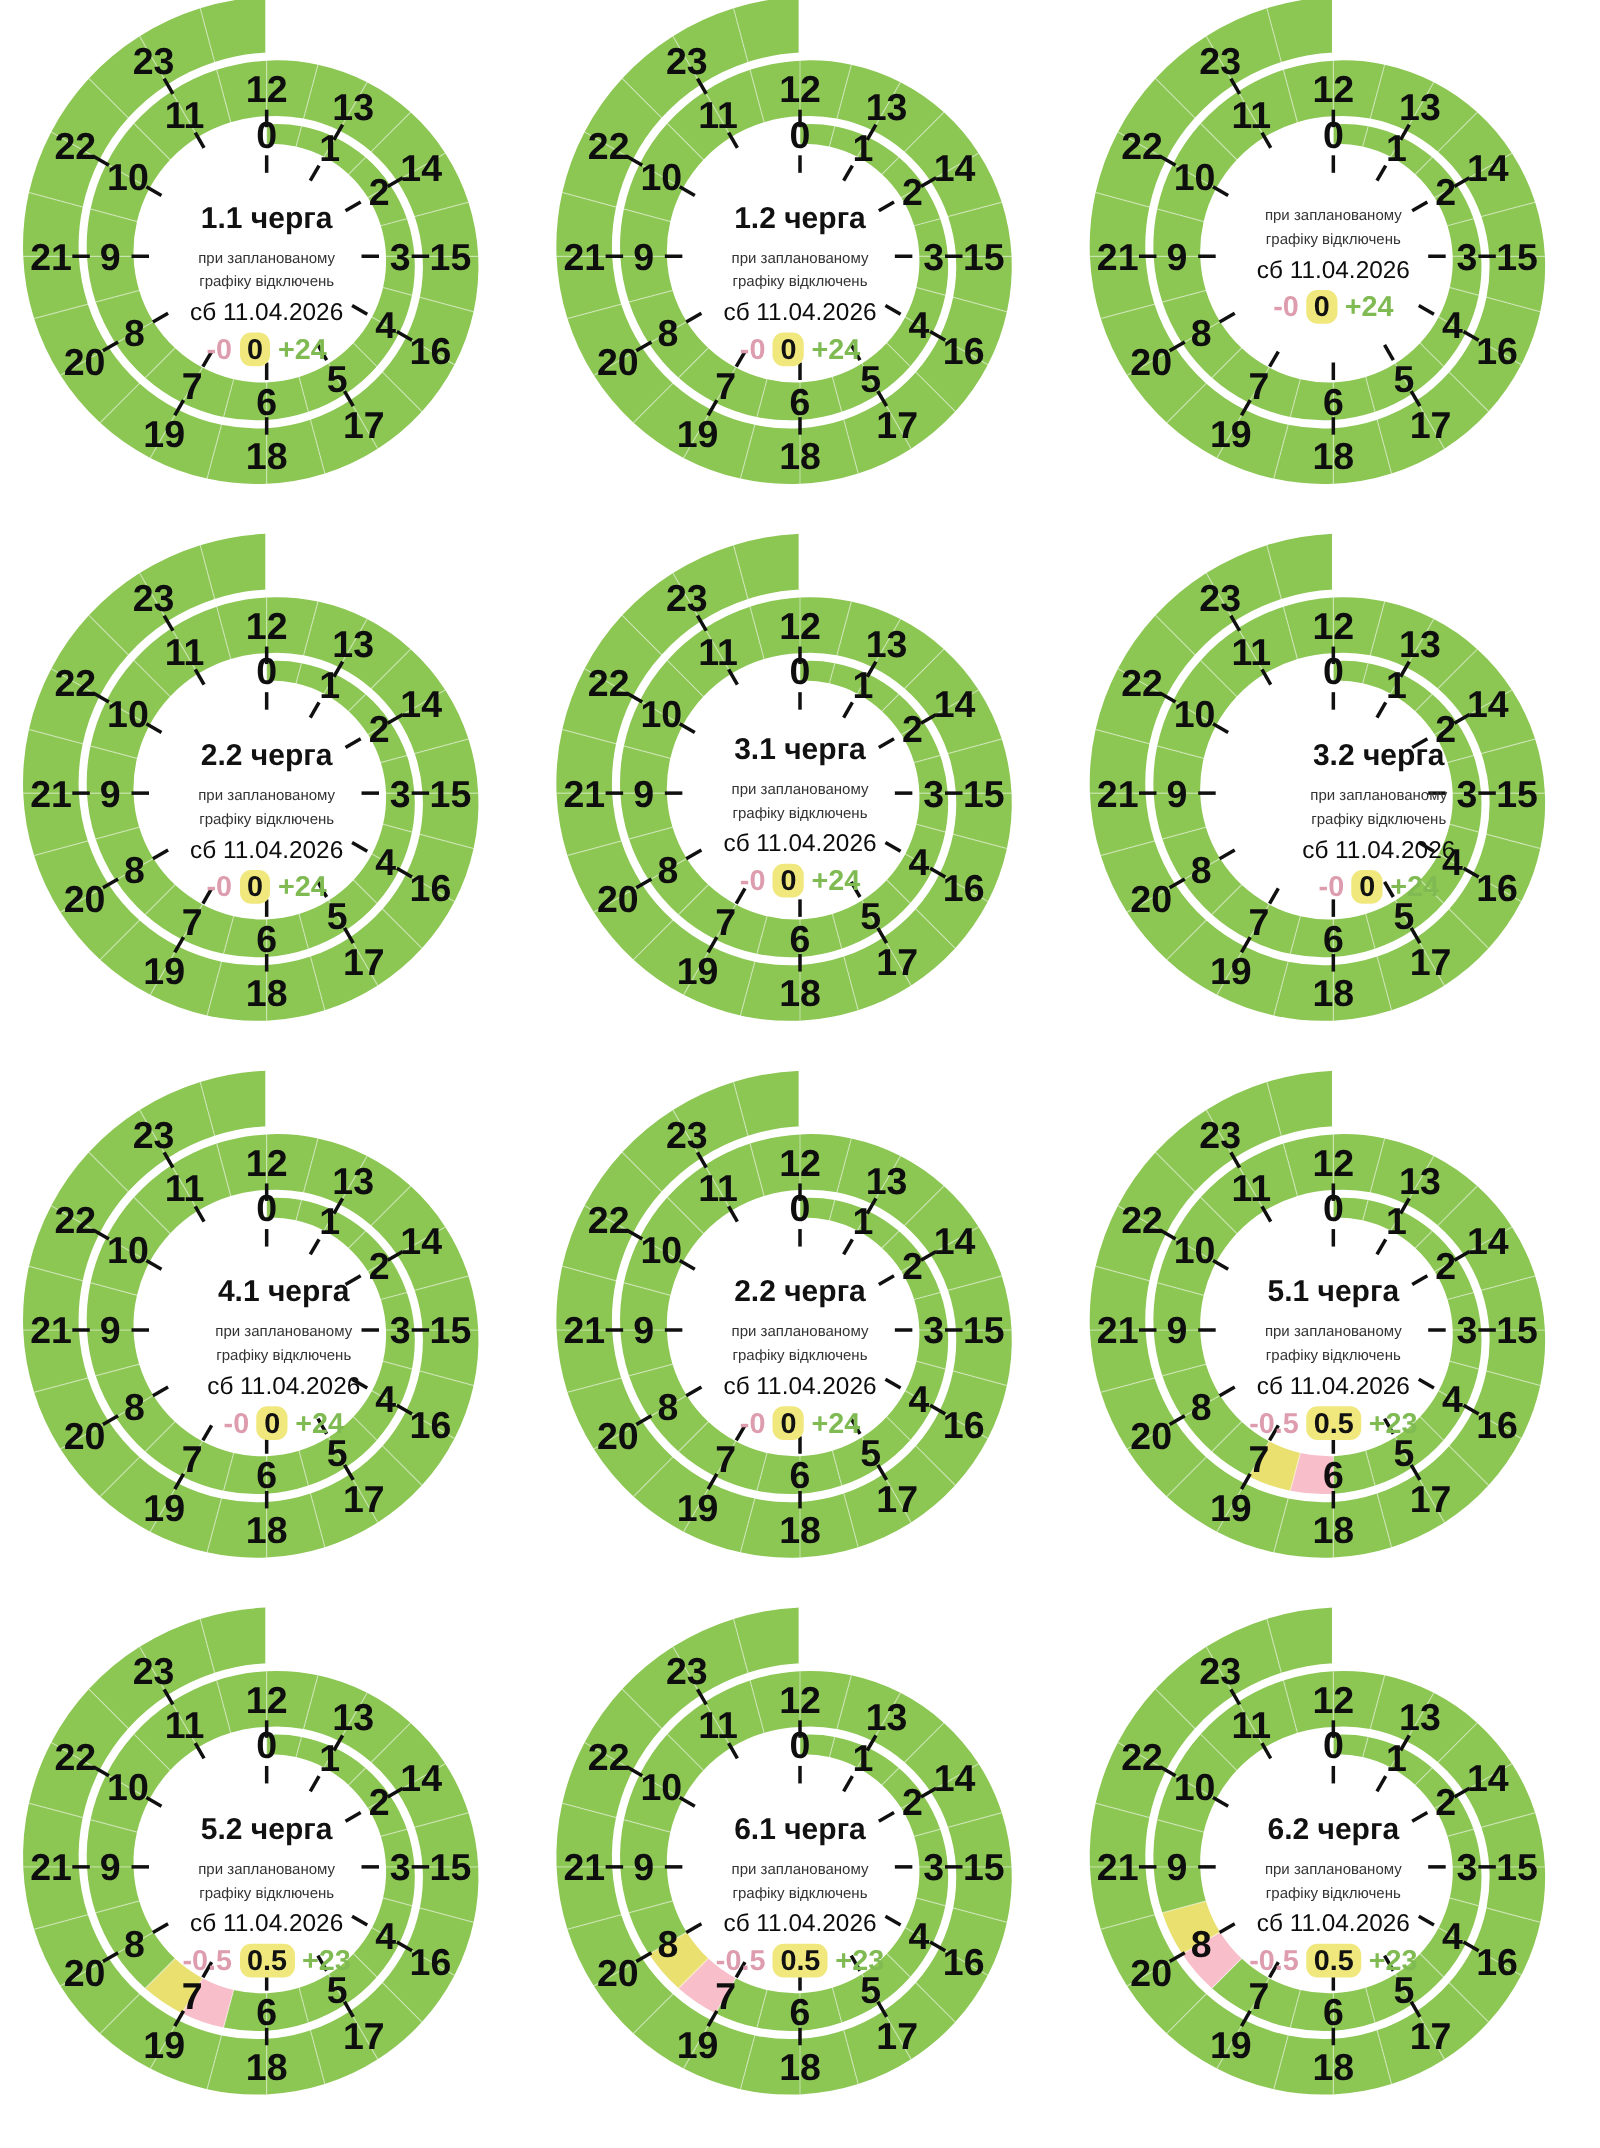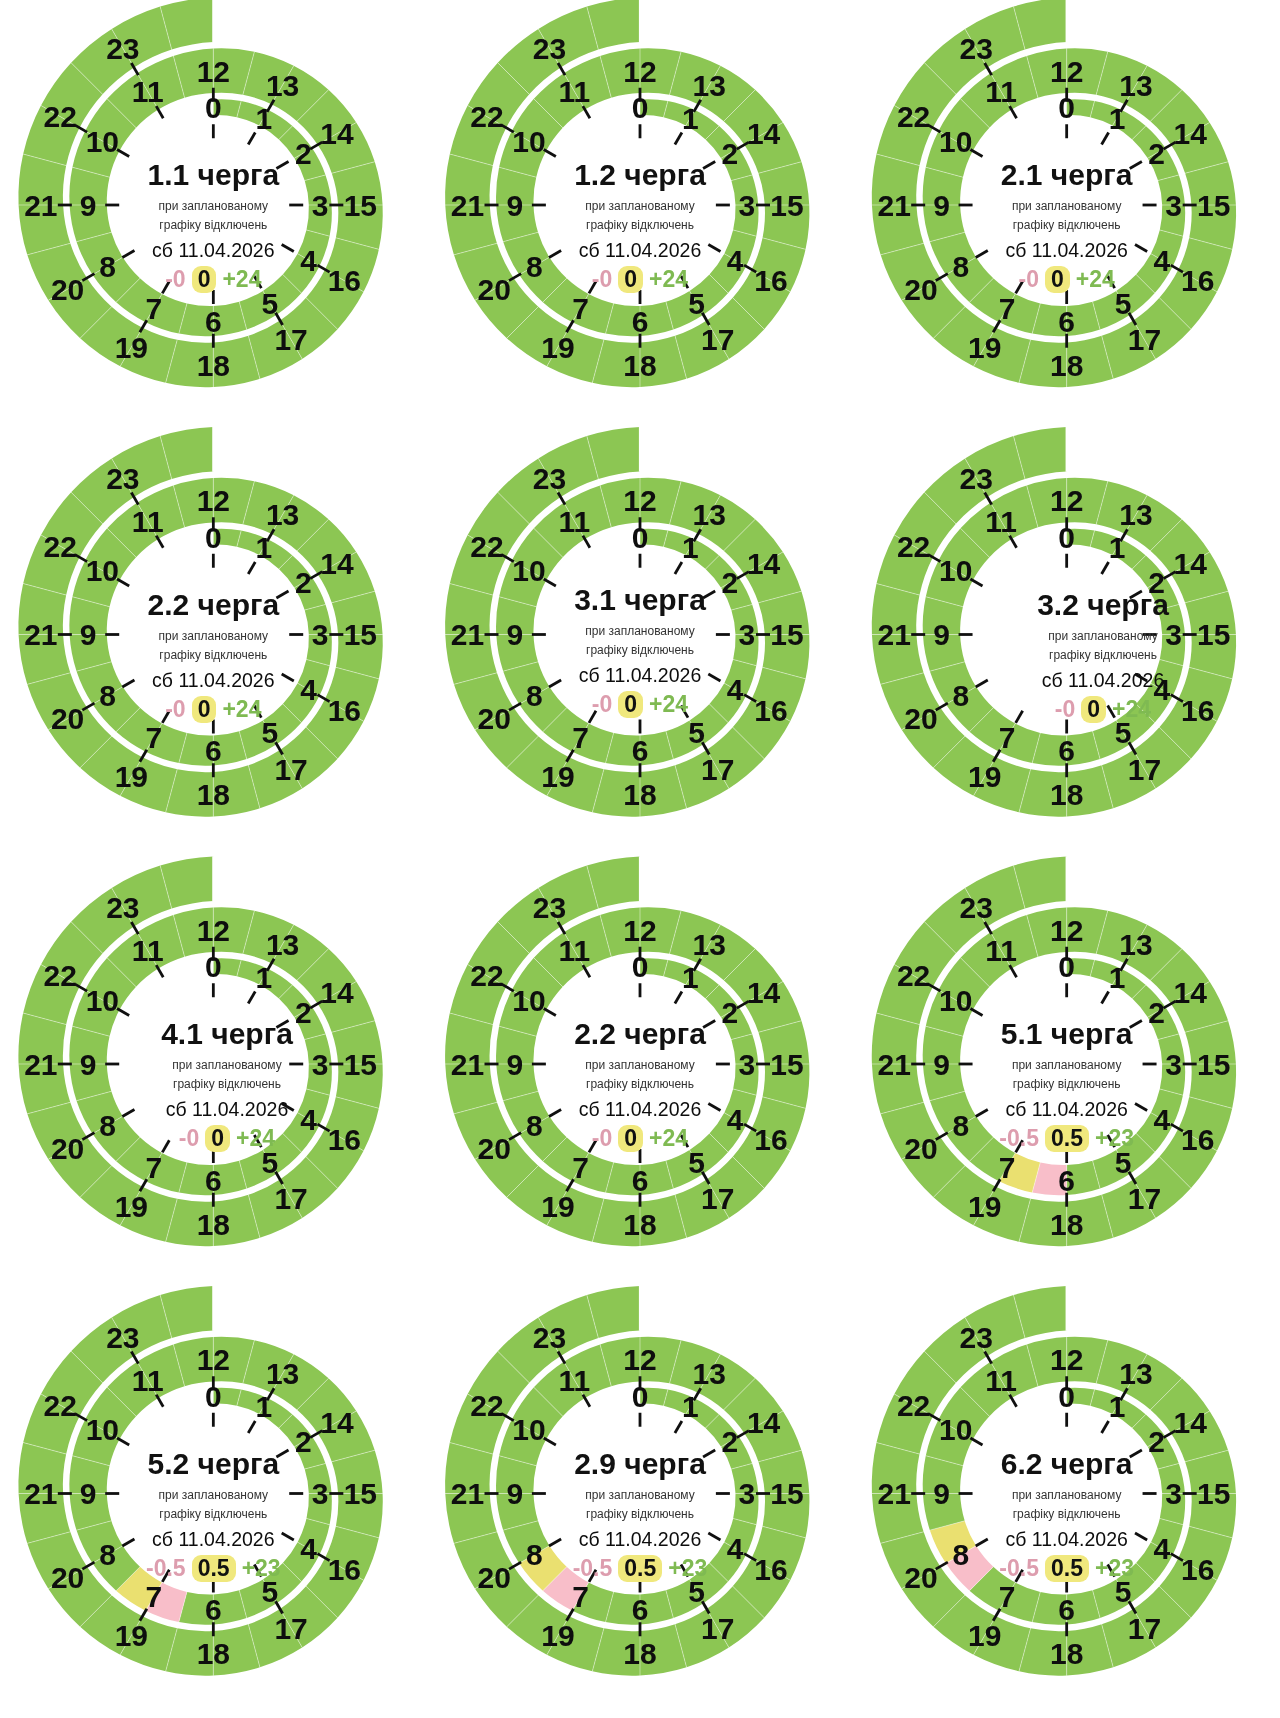--- a/index.html
+++ b/index.html
@@ -10,21 +10,21 @@
   
   .sep{stroke:#ffffff;stroke-opacity:.42;stroke-width:1;}
   .cut{stroke:#ffffff;stroke-width:2.2;}
   .tick{stroke:#101010;stroke-width:2.8;}
   .hour-num{font-family:"Liberation Sans","DejaVu Sans",sans-serif;font-weight:bold;
             font-size:30px;fill:#0e0e0e;text-anchor:middle;}
 
   
   .dial-center{position:absolute;width:270px;transform:translateX(-50%);
                text-align:center;color:#111;z-index:2;}
-  .dial-title{font-size:30px;line-height:34px;font-weight:bold;color:#111;}
+  .dial-title{font-size:24px;line-height:34px;font-weight:bold;color:#111;}
   .dial-sub{font-size:12px;line-height:19px;color:#333;margin-top:5px;}
   .dial-date{font-size:19.5px;line-height:22px;font-weight:normal;margin-top:4px;color:#0d0d0d;}
   .stats{margin-top:5px;font-size:23px;font-weight:bold;line-height:27px;
          display:flex;justify-content:center;align-items:center;gap:6px;}
   .stat-minus{color:var(--stat-minus);}
   .stat-mid{background:var(--stat-mid-bg);color:#111;border-radius:9px;padding:0 6px;}
   .stat-plus{color:var(--stat-plus);}
 </style>
 </head>
 <body>
@@ -1816,21 +1816,20 @@
         <div>графіку відключень</div>
       </div>
       <div class="dial-date">сб 11.04.2026</div>
       <div class="stats">
         <span class="stat-minus">-0</span>
         <span class="stat-mid">0</span>
         <span class="stat-plus">+24</span>
       </div>
     </div>
     <div class="dial-center" style="left: 1066.67px; top: 158px;">
-      <div class="dial-title">2.1 черга</div>
       <div class="dial-sub">
         <div>при запланованому</div>
         <div>графіку відключень</div>
       </div>
       <div class="dial-date">сб 11.04.2026</div>
       <div class="stats">
         <span class="stat-minus">-0</span>
         <span class="stat-mid">0</span>
         <span class="stat-plus">+24</span>
       </div>
@@ -1920,21 +1919,21 @@
         <div>графіку відключень</div>
       </div>
       <div class="dial-date">сб 11.04.2026</div>
       <div class="stats">
         <span class="stat-minus">-0.5</span>
         <span class="stat-mid">0.5</span>
         <span class="stat-plus">+23</span>
       </div>
     </div>
     <div class="dial-center" style="left: 640px; top: 1446.5px;">
-      <div class="dial-title">2.9 черга</div>
+      <div class="dial-title">6.1 черга</div>
       <div class="dial-sub">
         <div>при запланованому</div>
         <div>графіку відключень</div>
       </div>
       <div class="dial-date">сб 11.04.2026</div>
       <div class="stats">
         <span class="stat-minus">-0.5</span>
         <span class="stat-mid">0.5</span>
         <span class="stat-plus">+23</span>
       </div>

